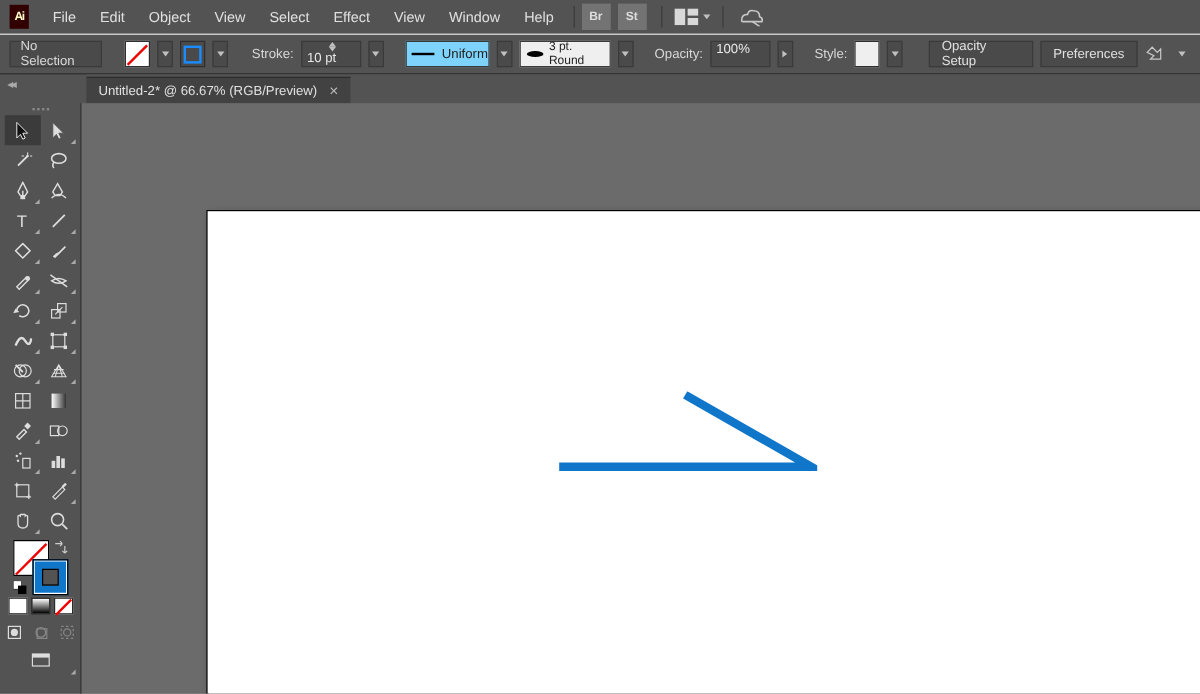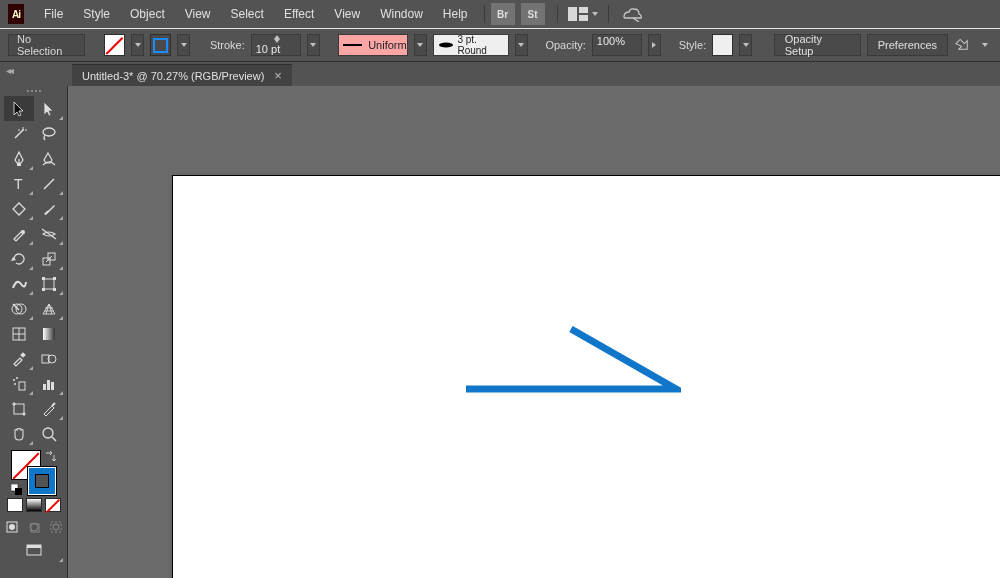--- a/index.html
+++ b/index.html
@@ -22,21 +22,21 @@
   .swatch.none::before { content:""; position:absolute; left:-2px; right:-2px; top:50%; height:2px; background:#e00; transform:rotate(-45deg); }
   .swatch.none { background:#fff; }
   .swatch.stroke { background:#4a4a4a; }
   .swatch.stroke::after { content:""; width:11px; height:11px; border:2px solid #1a8cff; }
   .swatch.style { background:#efefef; }
   .drop { width:14px; height:22px; border:1px solid #3a3a3a; background:#4a4a4a; display:flex; align-items:center; justify-content:center; }
   .chev { width:0; height:0; border-left:3px solid transparent; border-right:3px solid transparent; border-top:4px solid #c0c0c0; }
   .chev.right { border-top:3px solid transparent; border-bottom:3px solid transparent; border-left:4px solid #c0c0c0; border-right:none; }
   .input-box { height:22px; border:1px solid #3a3a3a; background:#4a4a4a; display:flex; align-items:center;flex-direction:column; }
   .input-box input { background:transparent; border:none; color:#e8e8e8; font-size:11px; width:48px; padding:0 4px; outline:none; text-align:left; }
-  .line-sample { width:70px; height:22px; border:1px solid #3a3a3a; background:#fca5a5; display:flex; align-items:center; justify-content:flex-start; padding-left:4px; gap:6px; color:#222; font-size:11px; }
+  .line-sample { width:70px; height:22px; border:1px solid #3a3a3a; background:#7dd3fc; display:flex; align-items:center; justify-content:flex-start; padding-left:4px; gap:6px; color:#222; font-size:11px; }
   .line-sample .ln { width:30px; height:2px; background:#000; }
   .profile-sample { width:80px; height:22px; border:1px solid #3a3a3a; background:#efefef; display:flex; align-items:center; justify-content:space-between; padding-left:4px; gap:4px; color:#222; font-size:10px; }
   .btn { height:22px; padding:0 10px; border:1px solid #3a3a3a; background:#4a4a4a; display:flex; align-items:center; font-size:11px; color:#e0e0e0; }
   .pin { width:20px; height:22px; display:flex; align-items:center; justify-content:center; }
 
   
   .tabrow { height:24px; background:#535353; display:flex; align-items:flex-end; margin-left:72px; }
   .panel-toggle { position:absolute; left:0; top:62px; width:18px; height:16px; display:flex; align-items:center; justify-content:center; color:#aaa; font-size:10px; letter-spacing:-2px; }
   .doc-tab { height:22px; background:#424242; display:flex; align-items:center; padding:0 10px; gap:10px; font-size:11px; color:#e0e0e0; border-top:1px solid #2e2e2e; }
   .tab-close { color:#bbb; font-size:13px; line-height:1; cursor:default; }
@@ -70,21 +70,21 @@
   .stage { position:absolute; left:68px; top:86px; right:0; bottom:0; background:#6b6b6b; overflow:hidden; }
   .artboard { position:absolute; left:105px; top:90px; width:848px; height:600px; background:#fff; box-shadow:0 0 0 1px #000, 3px 3px 8px rgba(0,0,0,.4); }
   .triangle { position:absolute; left:290px; top:150px; }
 </style>
 </head>
 <body>
 
 <div class="menubar">
   <div class="ai-logo">Ai</div>
   <div class="menu-item">File</div>
-  <div class="menu-item">Style</div>
+  <div class="menu-item">Edit</div>
   <div class="menu-item">Object</div>
   <div class="menu-item">View</div>
   <div class="menu-item">Select</div>
   <div class="menu-item">Effect</div>
   <div class="menu-item">View</div>
   <div class="menu-item">Window</div>
   <div class="menu-item">Help</div>
   <div class="menu-sep"></div>
   <div class="menu-glyph">Br</div>
   <div class="menu-glyph">St</div>
@@ -183,21 +183,21 @@
   </div>
   <div class="drop" style="border:none;background:transparent;">
       <span class="chev"></span>
     </div>
 </div>
 
 <div class="panel-toggle">◂◂</div>
 
 <div class="tabrow">
   <div class="doc-tab">
-    <span>Untitled-3* @ 70.27% (RGB/Preview)</span>
+    <span>Untitled-2* @ 66.67% (RGB/Preview)</span>
     <span class="tab-close">×</span>
   </div>
 </div>
 
 <div class="toolbox">
   <div class="tool-grip">
       <span></span>
       <span></span>
       <span></span>
       <span></span>

